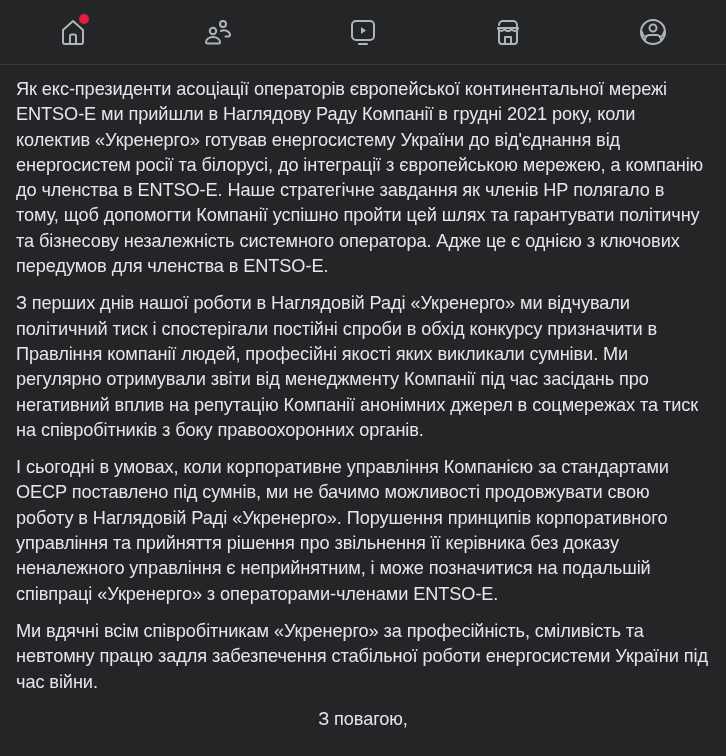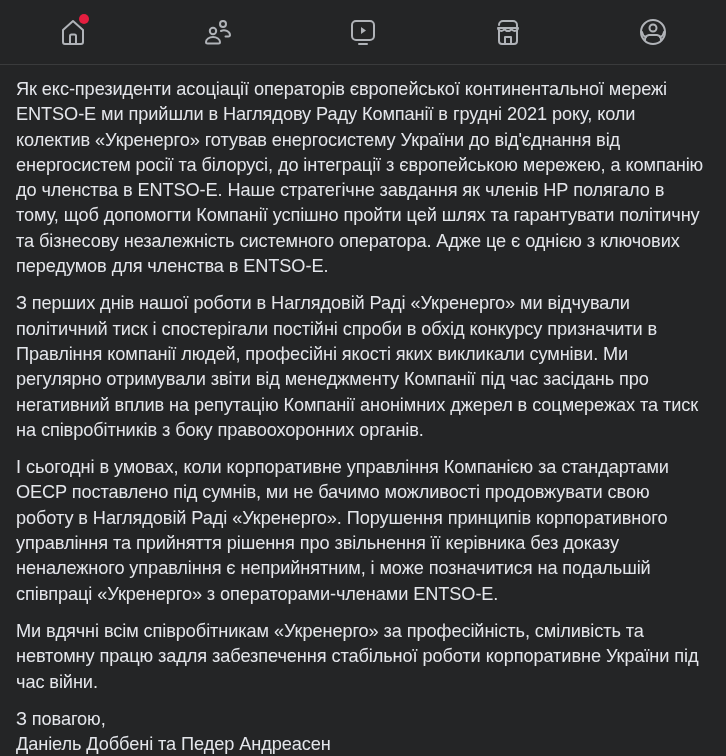--- a/index.html
+++ b/index.html
@@ -54,20 +54,21 @@
     }
     .post-body p {
       margin: 0 0 12px 0;
       font-size: 18.2px;
       line-height: 25.3px;
       color: #e4e6eb;
       letter-spacing: -0.1px;
     }
     .signoff {
       margin-top: 0;
+      text-align: center;
     }
     .signoff span {
       display: block;
     }
   </style>
 </head>
 <body>
 
 <nav class="topnav">
   <div class="nav-tab">
@@ -108,18 +109,17 @@
       <path d="M5 16 a6 6 0 0 0 4 5"></path>
       <path d="M27 16 a6 6 0 0 1 -4 5"></path>
     </svg>
   </div>
 </nav>
 
 <main class="post-body">
   <p>Як екс-президенти асоціації операторів європейської континентальної мережі ENTSO-E ми прийшли в Наглядову Раду Компанії в грудні 2021 року, коли колектив «Укренерго» готував енергосистему України до від'єднання від енергосистем росії та білорусі, до  інтеграції з європейською мережею, а компанію до членства в ENTSO-E. Наше стратегічне завдання як членів НР полягало в тому, щоб допомогти Компанії успішно пройти цей шлях та гарантувати політичну та бізнесову незалежність системного оператора. Адже це є однією з ключових передумов для членства в ENTSO-E.</p>
   <p>З перших днів нашої роботи в Наглядовій Раді «Укренерго» ми відчували політичний тиск і спостерігали постійні спроби в обхід конкурсу призначити в Правління компанії людей, професійні якості яких викликали сумніви. Ми регулярно отримували звіти від менеджменту Компанії під час засідань про негативний вплив на репутацію Компанії анонімних джерел в соцмережах та тиск на співробітників з боку правоохоронних органів.</p>
   <p>І сьогодні в умовах, коли корпоративне управління Компанією за стандартами OECP поставлено під сумнів, ми не бачимо можливості продовжувати свою роботу в Наглядовій Раді «Укренерго». Порушення принципів корпоративного управління та прийняття рішення про звільнення її керівника без доказу неналежного управління є неприйнятним, і може позначитися на подальшій співпраці «Укренерго» з операторами-членами ENTSO-E.</p>
-  <p>Ми вдячні всім співробітникам «Укренерго» за професійність, сміливість та невтомну працю задля забезпечення стабільної роботи корпоративне України під час війни.</p>
+  <p>Ми вдячні всім співробітникам «Укренерго» за професійність, сміливість та невтомну працю задля забезпечення стабільної роботи енергосистеми України під час війни.</p>
   <p class="signoff">
     <span>З повагою,</span>
-    <span>Даніель Доббені та Педер Андреасен</span>
   </p>
 </main>
 
 </body></html>

